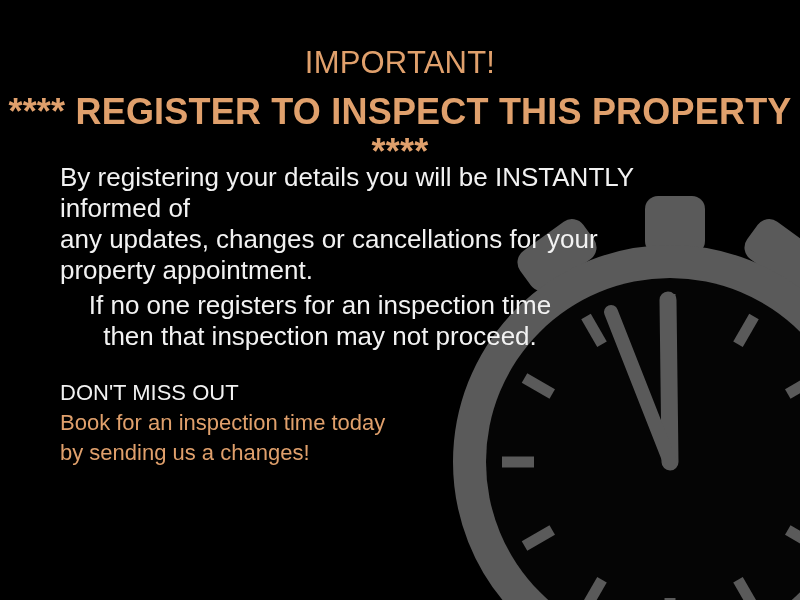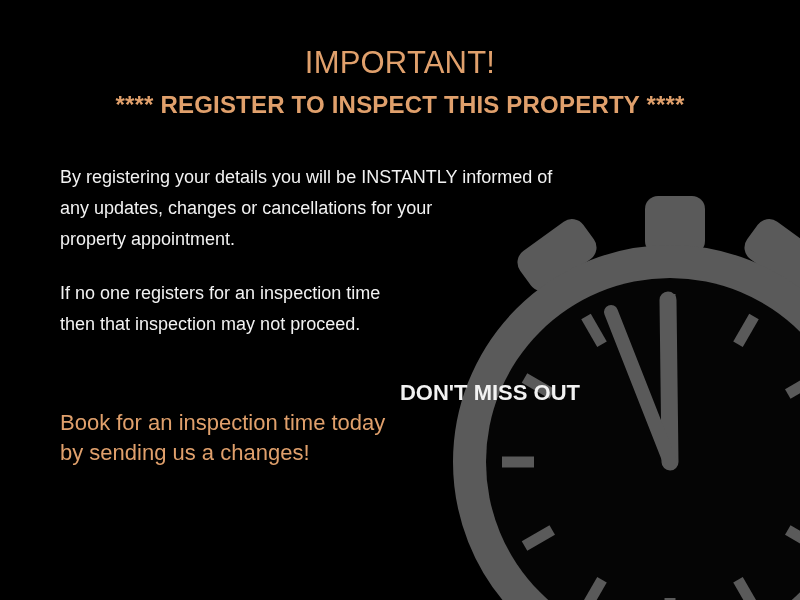--- a/index.html
+++ b/index.html
@@ -51,58 +51,57 @@
     line-height: 1.1;
     margin: 0;
   }
 
   .heading-secondary {
     position: absolute;
     top: 76px;
     left: 0;
     width: 800px;
     text-align: center;
-    font-size: 24px;
+    font-size: 36px;
     font-weight: bold;
     letter-spacing: 0.2px;
     line-height: 1.1;
     margin: 0;
   }
 
   .body-block {
     position: absolute;
     left: 60px;
-    font-size: 18px;
+    font-size: 26px;
     line-height: 31px;
     color: #f2f2f2;
     white-space: pre-line;
     margin: 0;
   }
 
   #paragraph-benefits { top: 146px; width: 660px; }
-  #paragraph-warning  { top: 262px; width: 520px; }
+  #paragraph-warning  { top: 274px; width: 520px; text-align: center; }
 
   #cta-block {
     position: absolute;
     left: 60px;
     top: 362px;
     width: 520px;
   }
 
   .cta-line {
     font-size: 22px;
     line-height: 30px;
     margin: 0;
     white-space: pre-line;
   }
 
   .cta-line-plain {
     color: #f2f2f2;
-    font-weight: bold;
-    text-align: right;
+    font-weight: normal;
   }
 
   .cta-line-accent {
     font-weight: normal;
   }
 </style>
 </head>
 <body>
 
 <div id="slide" style="background: rgb(0, 0, 0);">

